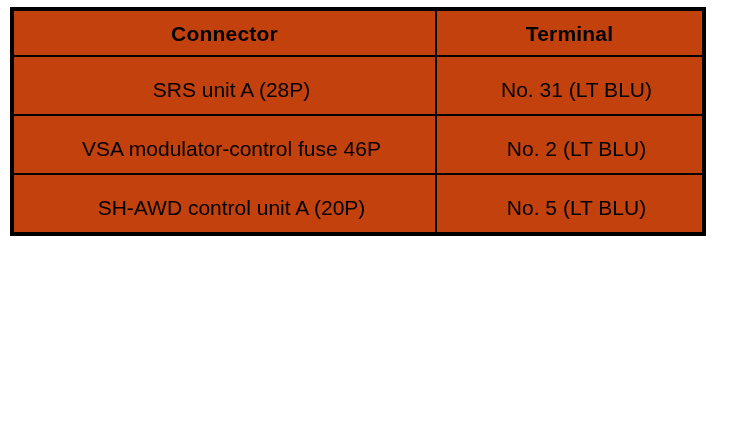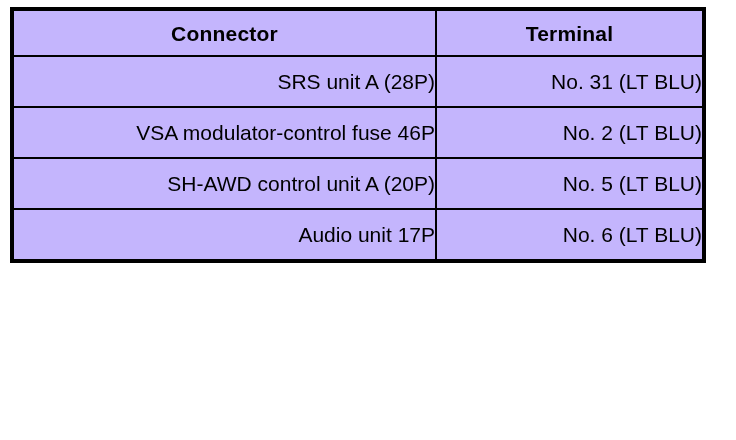--- a/index.html
+++ b/index.html
@@ -23,36 +23,36 @@
     border-collapse: collapse;
     table-layout: fixed;
     background: #ffffff;
     border: 4px solid #000000;
   }
   .doc-table th,
   .doc-table td {
     border: 2px solid #000000;
     font-size: 21px;
     line-height: 1;
-    background: #c4b5fd;
+    background: #c2410c;
     overflow: hidden;
     white-space: nowrap;
   }
   .doc-table th {
     height: 42px;
     font-weight: bold;
     text-align: center;
     vertical-align: middle;
     letter-spacing: 0.2px;
   }
   .doc-table td {
     height: 49px;
-    text-align: right;
+    text-align: center;
     vertical-align: middle;
-    padding: 0 0 0 14px;
+    padding: 8px 0 0 14px;
     font-weight: normal;
   }
   .col-connector { width: 424px; }
   .col-terminal  { width: 268px; }
 </style>
 </head>
 <body>
 
 <table class="doc-table">
   <colgroup>
@@ -71,18 +71,14 @@
       <td>No. 31 (LT BLU)</td>
     </tr>
     <tr>
       <td>VSA modulator-control fuse 46P</td>
       <td>No. 2 (LT BLU)</td>
     </tr>
     <tr>
       <td>SH-AWD control unit A (20P)</td>
       <td>No. 5 (LT BLU)</td>
     </tr>
-    <tr>
-      <td>Audio unit 17P</td>
-      <td>No. 6 (LT BLU)</td>
-    </tr>
   </tbody>
 </table>
 
 </body></html>

